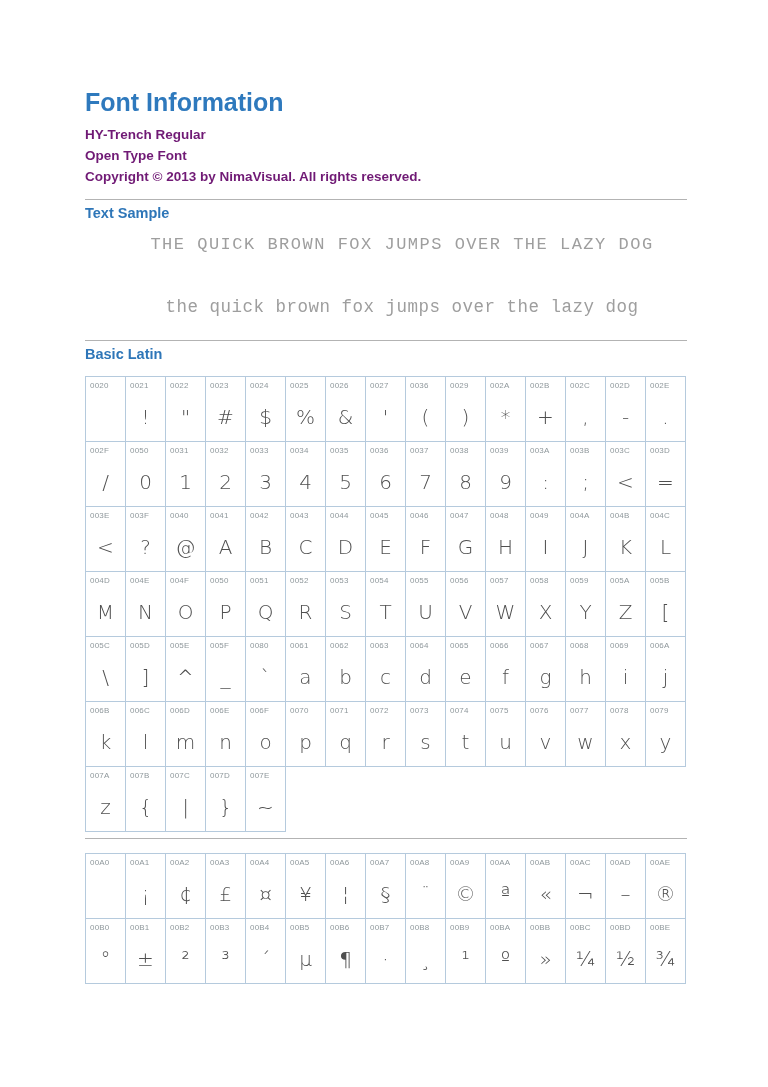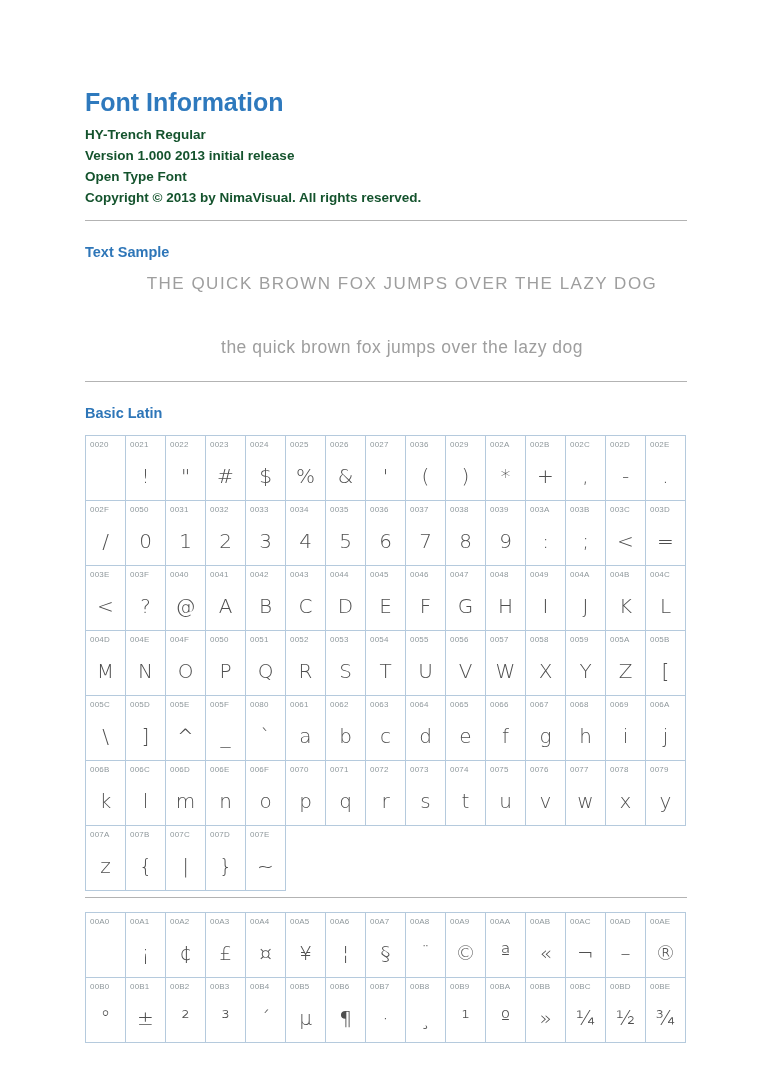--- a/index.html
+++ b/index.html
@@ -20,40 +20,40 @@
     font-size: 25px;
     font-weight: bold;
     color: #2e79bd;
     letter-spacing: 0px;
     margin-bottom: 7px;
     margin-top: 28px;
   }
   .meta-line {
     font-size: 13.5px;
     font-weight: bold;
-    color: #14532d;
+    color: #701a75;
     line-height: 21px;
   }
   .divider {
     border: none;
     border-top: 1px solid #b3b3b3;
     height: 0;
     width: 100%;
   }
   .divider.d1 { margin-top: 12px; }
   .divider.d2 { margin-top: 23px; }
   .divider.d3 { margin-top: 6px; }
   .section-heading {
     font-size: 14.5px;
     font-weight: bold;
     color: #2e76b8;
-    margin-top: 23px;
+    margin-top: 5px;
   }
   .sample-line {
-    font-family: Liberation Sans, sans-serif;
+    font-family: Liberation Mono, monospace;
     color: #9e9e9e;
     font-weight: 300;
     text-align: center;
     padding-left: 32px;
     white-space: nowrap;
   }
   .sample-upper {
     margin-top: 14px;
     font-size: 17px;
     letter-spacing: 1.5px;
@@ -105,21 +105,20 @@
 </style>
 </head>
 <body>
 
 <div class="content">
 
   <div class="doc-title">Font Information</div>
 
   <div>
     <div class="meta-line">HY-Trench Regular</div>
-    <div class="meta-line">Version 1.000 2013 initial release</div>
     <div class="meta-line">Open Type Font</div>
     <div class="meta-line">Copyright © 2013 by NimaVisual. All rights reserved.</div>
   </div>
 
   <hr class="divider d1">
 
   <div class="section-heading">Text Sample</div>
 
   <div class="sample-line sample-upper">THE QUICK BROWN FOX JUMPS OVER THE LAZY DOG</div>
   <div class="sample-line sample-lower">the quick brown fox jumps over the lazy dog</div>

